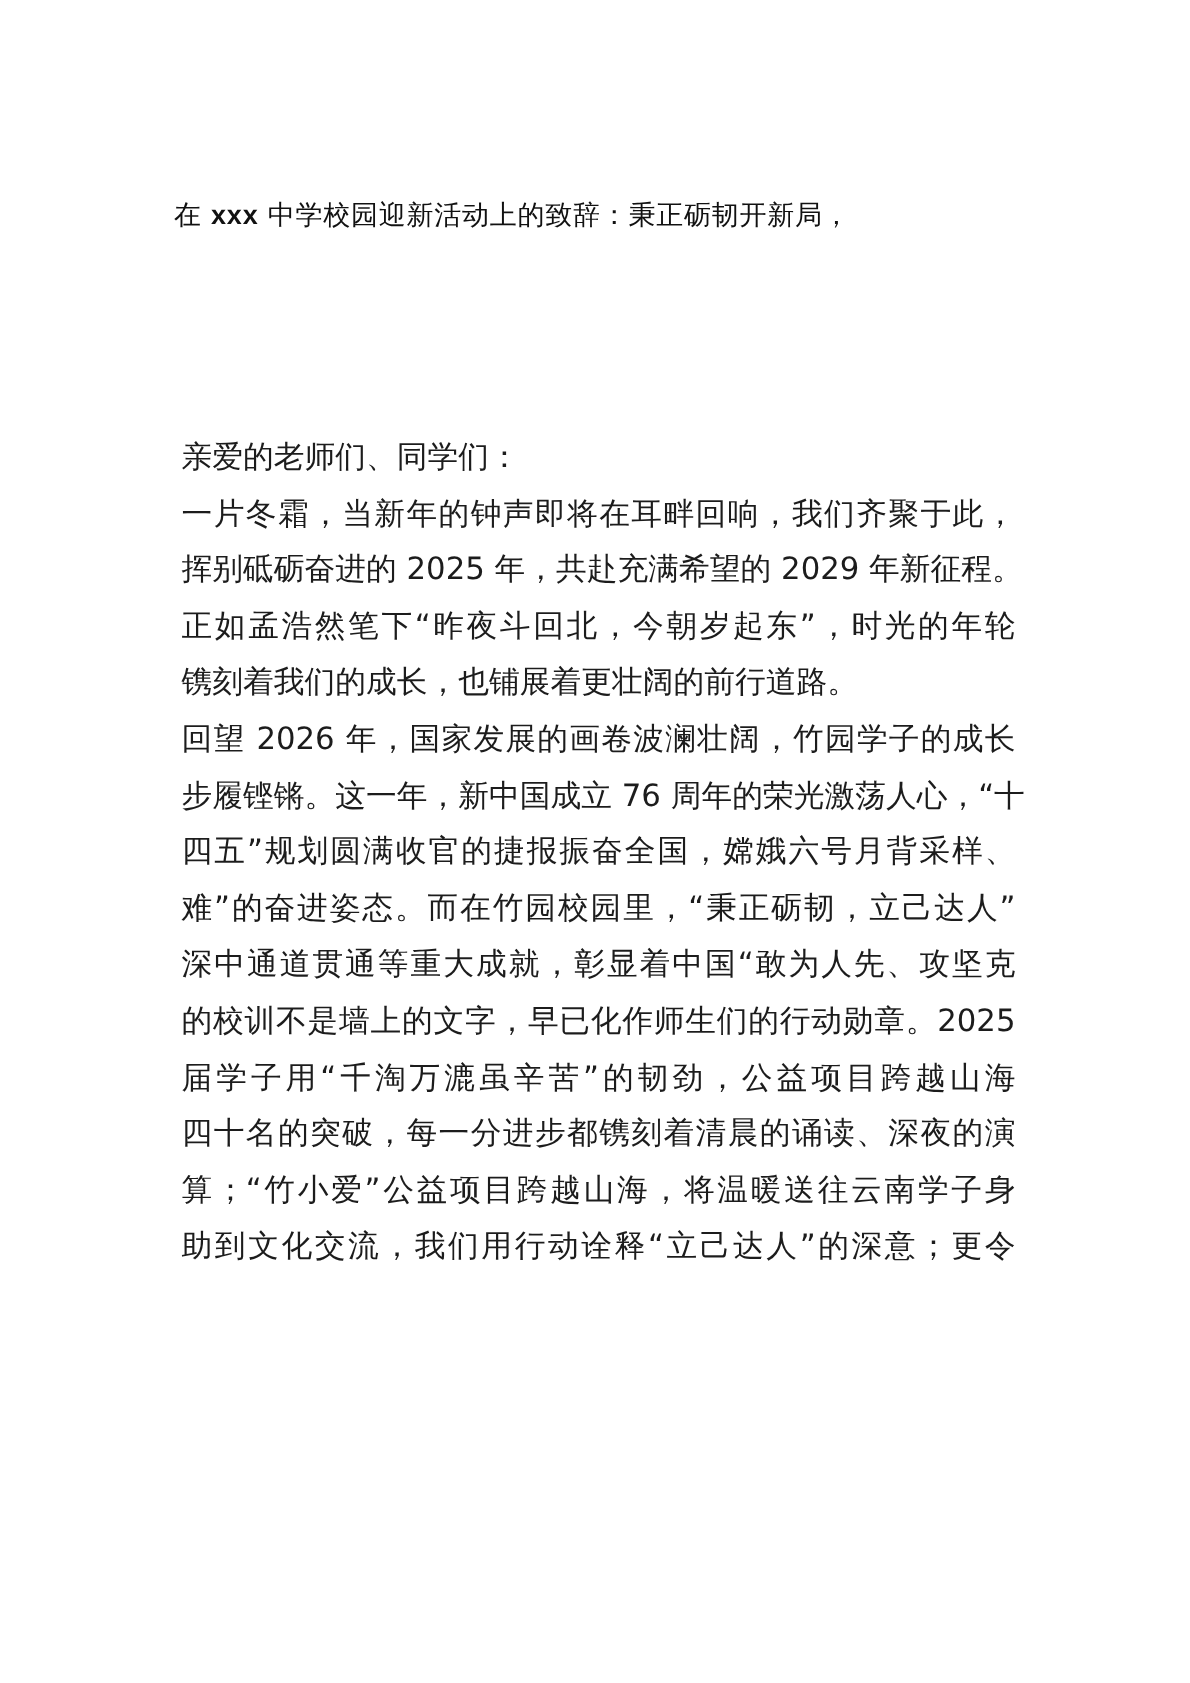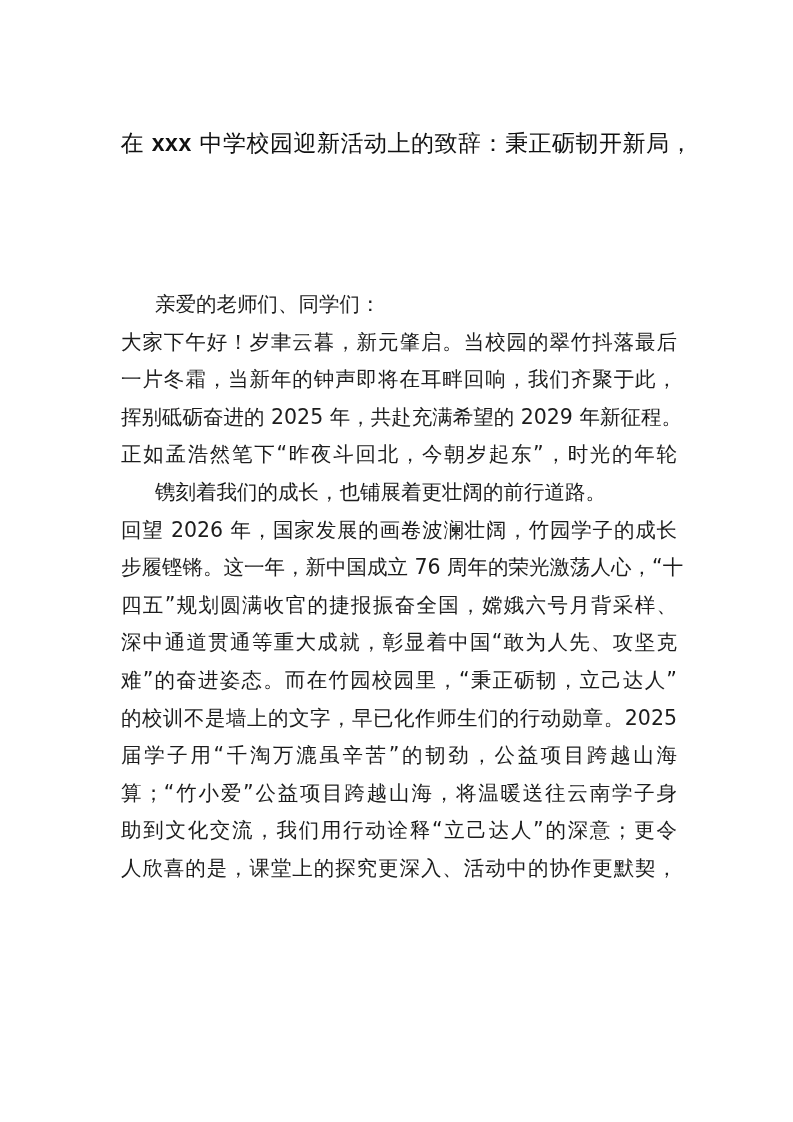--- a/index.html
+++ b/index.html
@@ -17,24 +17,24 @@
     }
     .page {
       position: absolute;
       left: 0; top: 0;
       width: 793px;
       height: 1122px;
       background: #ffffff;
     }
     .title {
       position: absolute;
-      left: 100px;
+      left: 116px;
       width: 593px;
-      text-align: right;
-      font-size: 23px;
+      text-align: left;
+      font-size: 18px;
       line-height: 26px;
       color: #111;
       white-space: nowrap;
       letter-spacing: 0.5px;
     }
     .title-line1 { top: 130px; }
     .title-line2 { top: 183px; }
     .title b { font-family: "Liberation Sans", sans-serif; font-weight: bold; }
 
     .body-text {
@@ -48,44 +48,42 @@
     }
     .line {
       display: block;
       white-space: nowrap;
       text-align: justify;
       text-align-last: justify;
       height: 37.6px;
     }
     .line.last {
       text-align-last: left;
-      margin-left: 34px;
     }
   </style>
 </head>
 <body>
 
 <div class="page">
 
   <div class="title title-line1">
     <span>在 </span><b>xxx</b><span> 中学校园迎新活动上的致辞：秉正砺韧开新局，</span>
   </div>
 
   <div class="body-text">
     <span class="line last">亲爱的老师们、同学们：</span>
-    <span class="line">大家下午好！岁聿云暮，新元肇启。当校园的翠竹抖落最后</span>
     <span class="line">一片冬霜，当新年的钟声即将在耳畔回响，我们齐聚于此，</span>
     <span class="line">挥别砥砺奋进的 2025 年，共赴充满希望的 2029 年新征程。</span>
     <span class="line">正如孟浩然笔下“昨夜斗回北，今朝岁起东”，时光的年轮</span>
     <span class="line last">镌刻着我们的成长，也铺展着更壮阔的前行道路。</span>
     <span class="line">回望 2026 年，国家发展的画卷波澜壮阔，竹园学子的成长</span>
     <span class="line">步履铿锵。这一年，新中国成立 76 周年的荣光激荡人心，“十</span>
     <span class="line">四五”规划圆满收官的捷报振奋全国，嫦娥六号月背采样、</span>
+    <span class="line">难”的奋进姿态。而在竹园校园里，“秉正砺韧，立己达人”</span>
     <span class="line">深中通道贯通等重大成就，彰显着中国“敢为人先、攻坚克</span>
-    <span class="line">难”的奋进姿态。而在竹园校园里，“秉正砺韧，立己达人”</span>
     <span class="line">的校训不是墙上的文字，早已化作师生们的行动勋章。2025</span>
     <span class="line">届学子用“千淘万漉虽辛苦”的韧劲，公益项目跨越山海</span>
+    <span class="line">四十名的突破，每一分进步都镌刻着清晨的诵读、深夜的演</span>
     <span class="line">算；“竹小爱”公益项目跨越山海，将温暖送往云南学子身</span>
     <span class="line">助到文化交流，我们用行动诠释“立己达人”的深意；更令</span>
-    <span class="line">人欣喜的是，课堂上的探究更深入、活动中的协作更默契，</span>
   </div>
 
 </div>
 
 </body></html>

